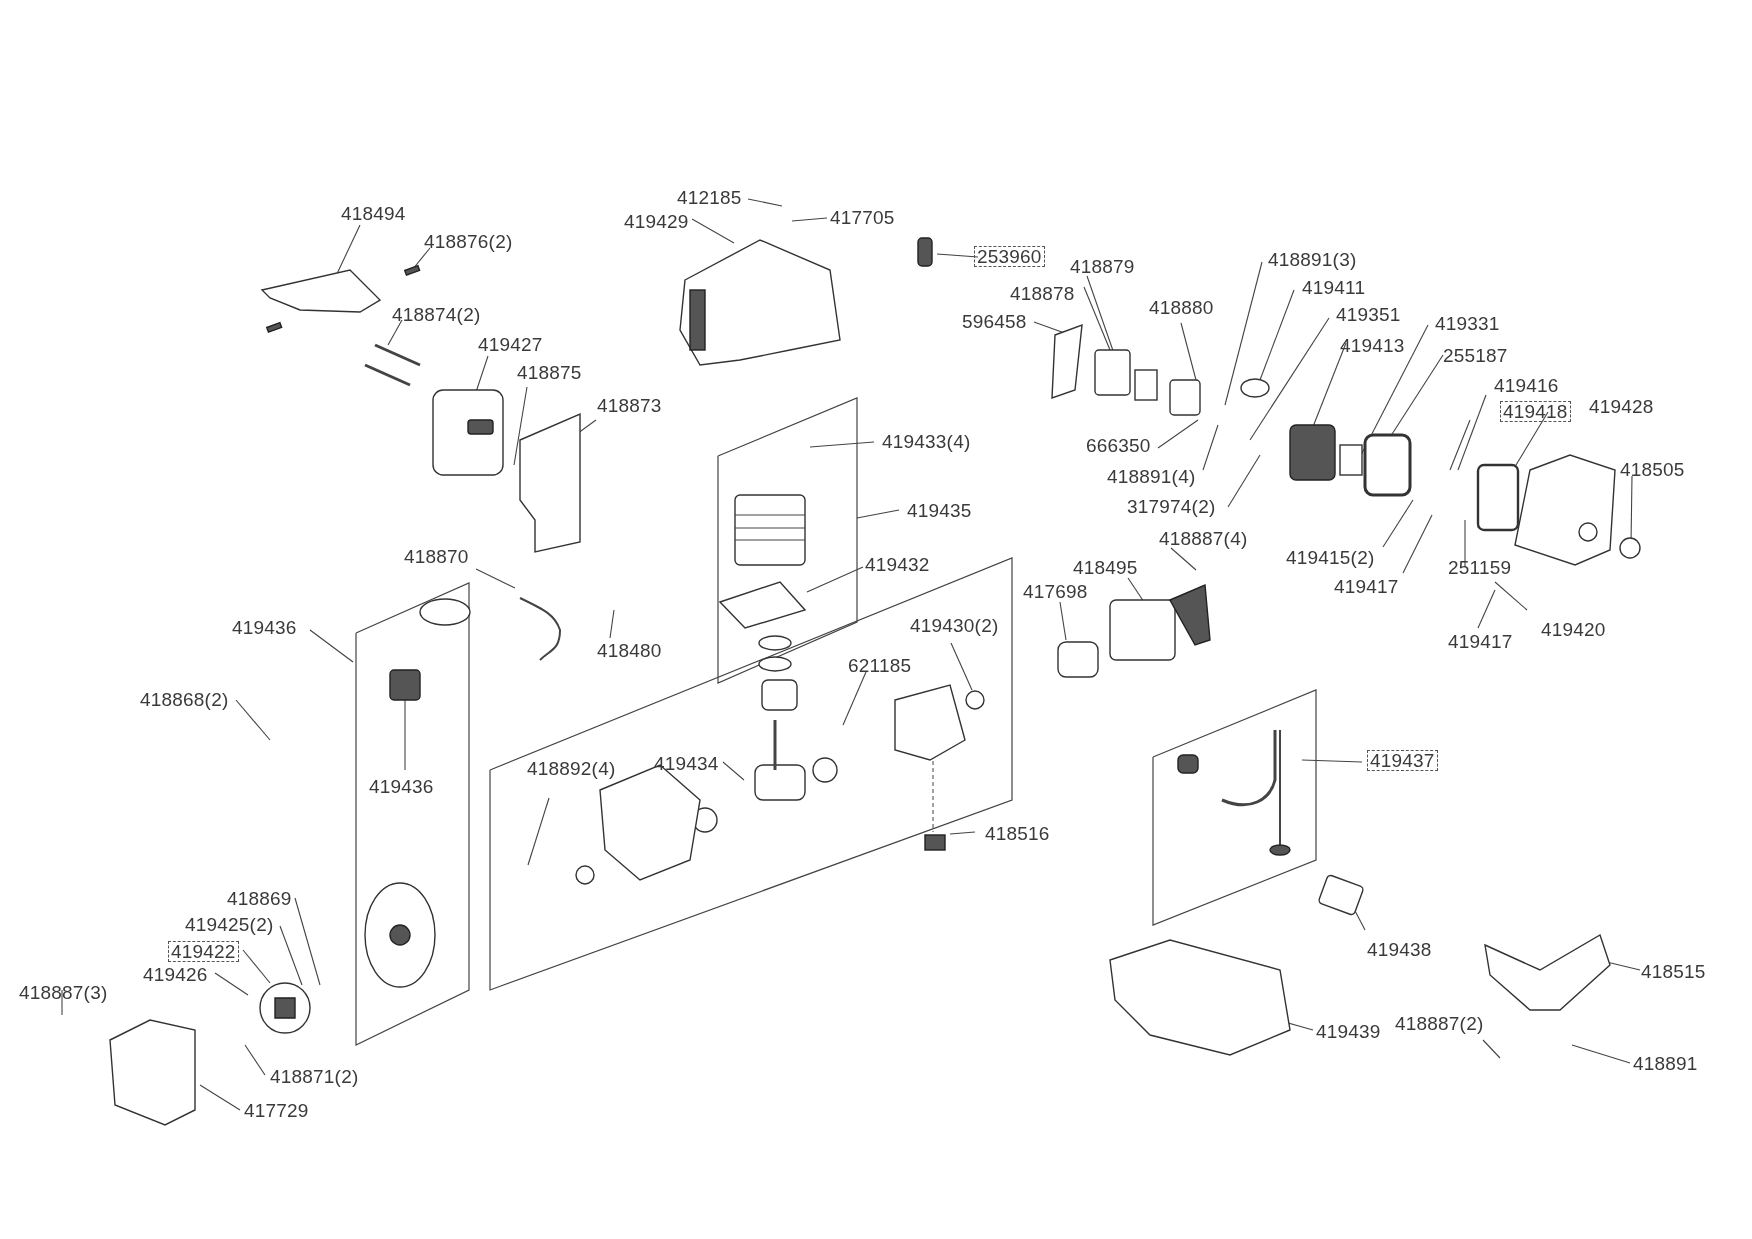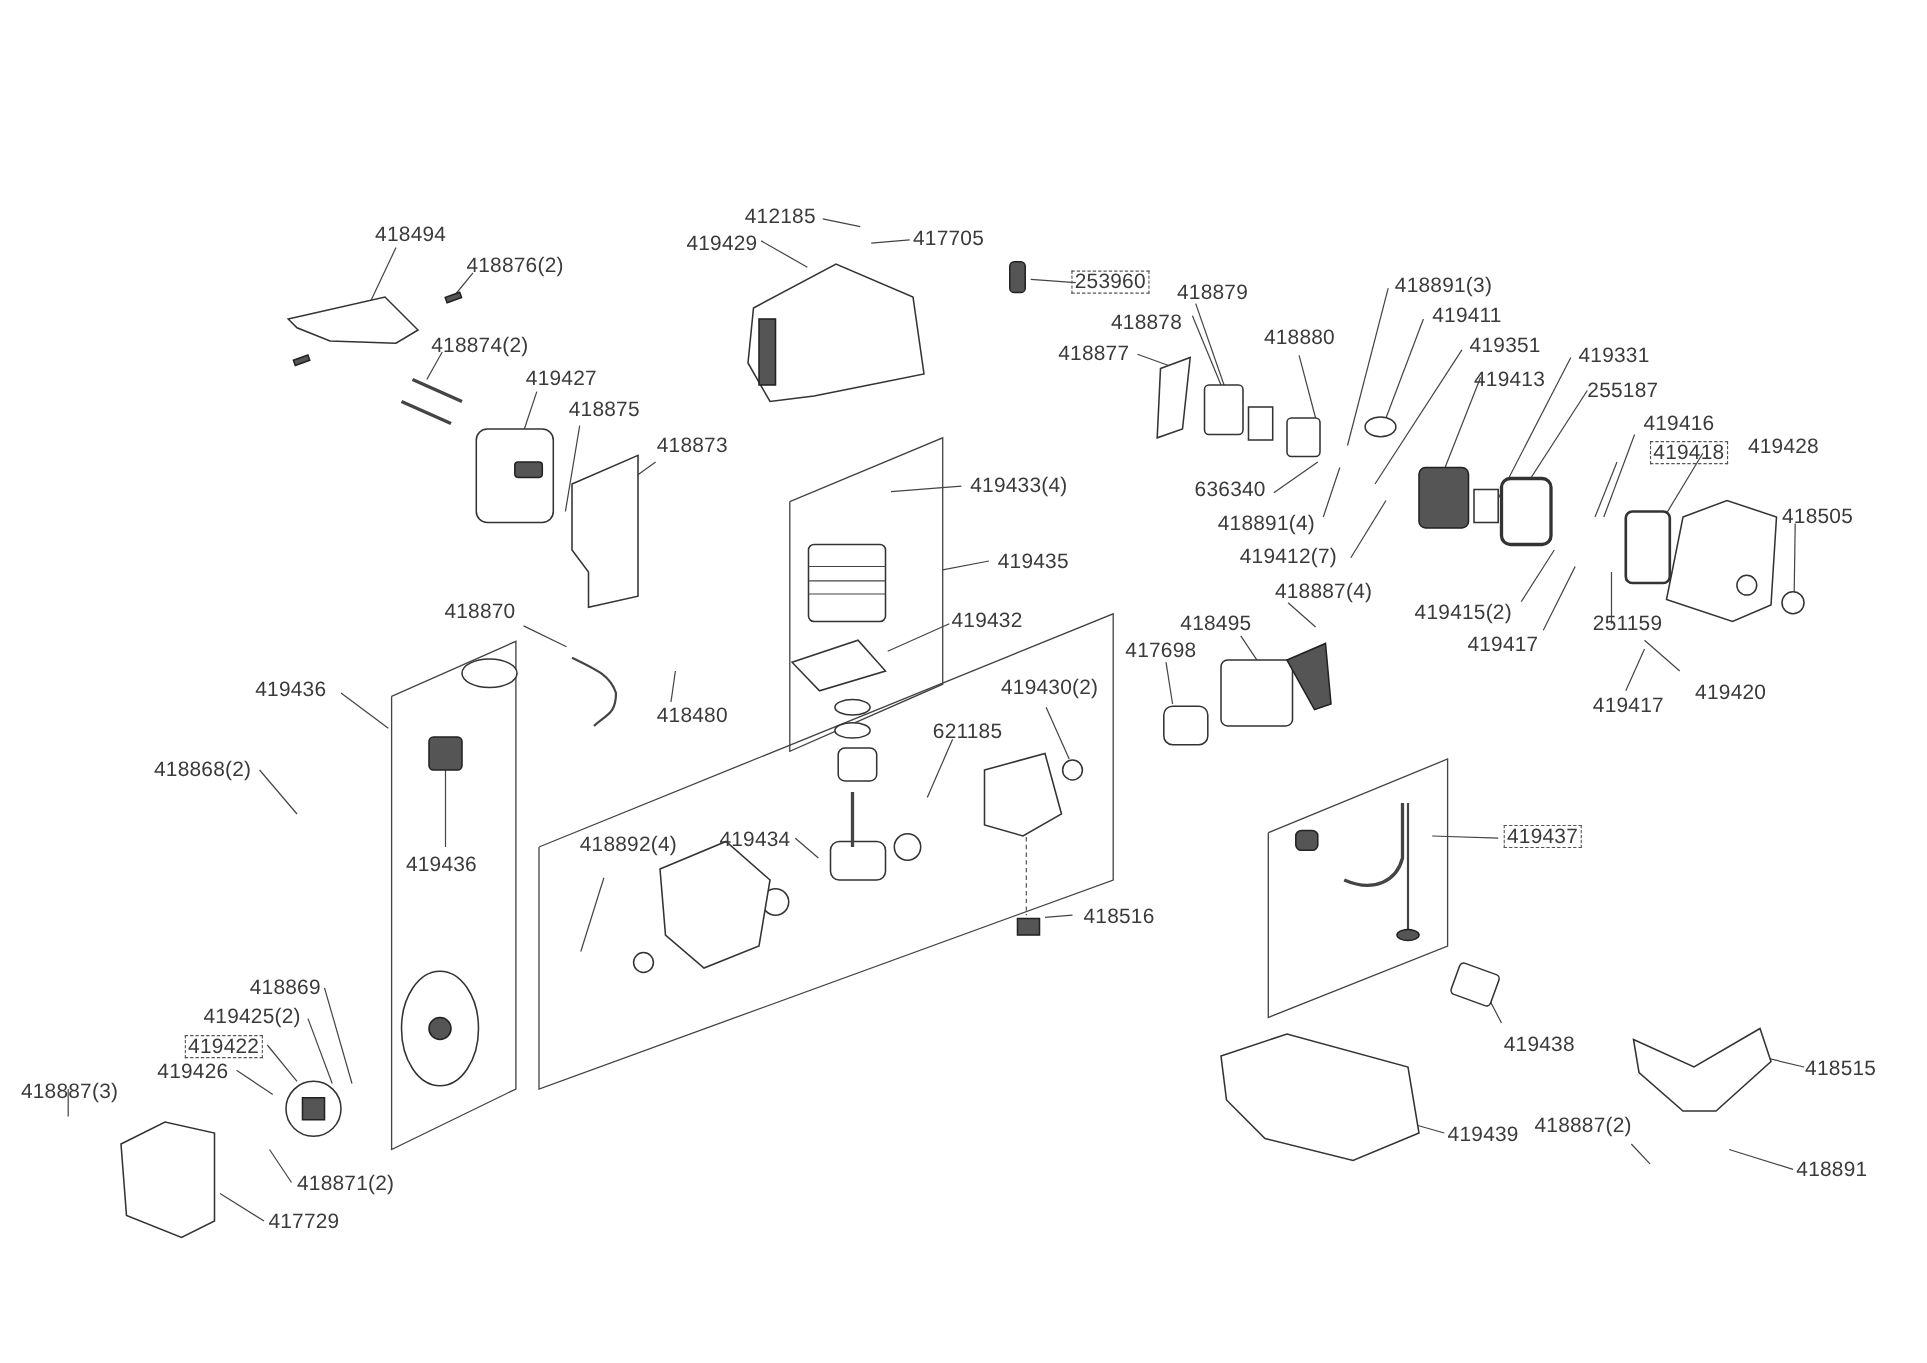--- a/index.html
+++ b/index.html
@@ -245,36 +245,36 @@
 <div class="lbl" style="left:517px;top:363px">418875</div>
 <div class="lbl" style="left:597px;top:396px">418873</div>
 
 <div class="lbl" style="left:677px;top:188px">412185</div>
 <div class="lbl" style="left:624px;top:212px">419429</div>
 <div class="lbl" style="left:830px;top:208px">417705</div>
 <div class="lbl boxed" style="left:974px;top:246px">253960</div>
 
 <div class="lbl" style="left:1070px;top:257px">418879</div>
 <div class="lbl" style="left:1010px;top:284px">418878</div>
-<div class="lbl" style="left:962px;top:312px">418877</div>
+<div class="lbl" style="left:962px;top:312px">596458</div>
 <div class="lbl" style="left:1149px;top:298px">418880</div>
 <div class="lbl" style="left:1268px;top:250px">418891(3)</div>
 <div class="lbl" style="left:1302px;top:278px">419411</div>
 <div class="lbl" style="left:1336px;top:305px">419351</div>
 <div class="lbl" style="left:1340px;top:336px">419413</div>
 <div class="lbl" style="left:1435px;top:314px">419331</div>
 <div class="lbl" style="left:1443px;top:346px">255187</div>
 <div class="lbl" style="left:1494px;top:376px">419416</div>
 <div class="lbl boxed" style="left:1500px;top:401px">419418</div>
 <div class="lbl" style="left:1589px;top:397px">419428</div>
 <div class="lbl" style="left:1620px;top:460px">418505</div>
 
-<div class="lbl" style="left:1086px;top:436px">636340</div>
+<div class="lbl" style="left:1086px;top:436px">666350</div>
 <div class="lbl" style="left:1107px;top:467px">418891(4)</div>
-<div class="lbl" style="left:1127px;top:497px">419412(7)</div>
+<div class="lbl" style="left:1127px;top:497px">317974(2)</div>
 <div class="lbl" style="left:1286px;top:548px">419415(2)</div>
 <div class="lbl" style="left:1334px;top:577px">419417</div>
 <div class="lbl" style="left:1448px;top:558px">251159</div>
 <div class="lbl" style="left:1541px;top:620px">419420</div>
 <div class="lbl" style="left:1448px;top:632px">419417</div>
 
 <div class="lbl" style="left:882px;top:432px">419433(4)</div>
 <div class="lbl" style="left:907px;top:501px">419435</div>
 <div class="lbl" style="left:865px;top:555px">419432</div>
 <div class="lbl" style="left:1159px;top:529px">418887(4)</div>

